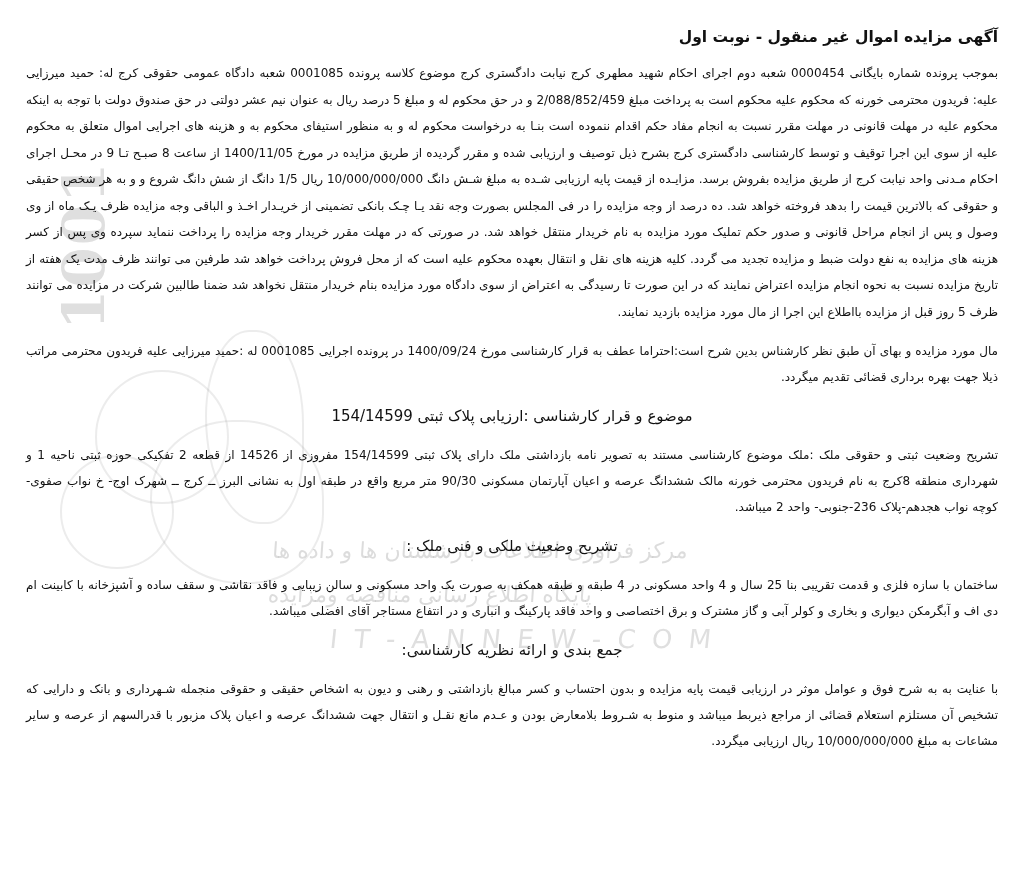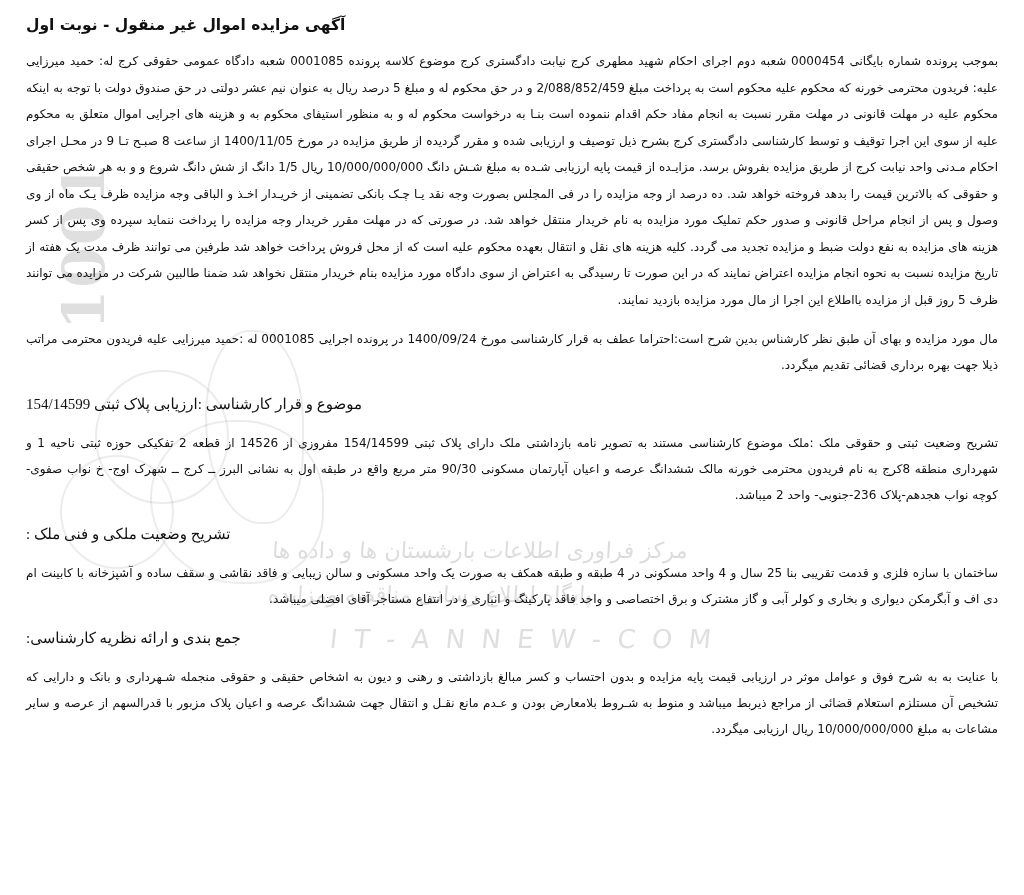--- a/index.html
+++ b/index.html
@@ -82,40 +82,39 @@
   }
 
   
   .page {
     position: relative;
     z-index: 1;
     padding: 14px 26px 10px 26px;
     box-sizing: border-box;
   }
   .doc-title {
-    text-align: left;
+    text-align: right;
     font-size: 15.5px;
     font-weight: bold;
-    margin: 2px 0 14px 0;
+    margin: 14px 0 14px 0;
     letter-spacing: 0;
   }
   .para {
     font-size: 12px;
     line-height: 26px;
     text-align: justify;
     text-justify: inter-word;
     margin: 0 0 13px 0;
   }
   .para.first { line-height: 26.5px; }
   .section-head {
     font-size: 15px;
     line-height: 26px;
-    text-align: left;
+    text-align: center;
     margin: 0 0 13px 0;
-    font-family: Liberation Serif, serif;
   }
   .footer {
     margin-top: 30px;
     text-align: center;
     font-size: 15px;
   }
 </style>
 </head>
 <body>
 

